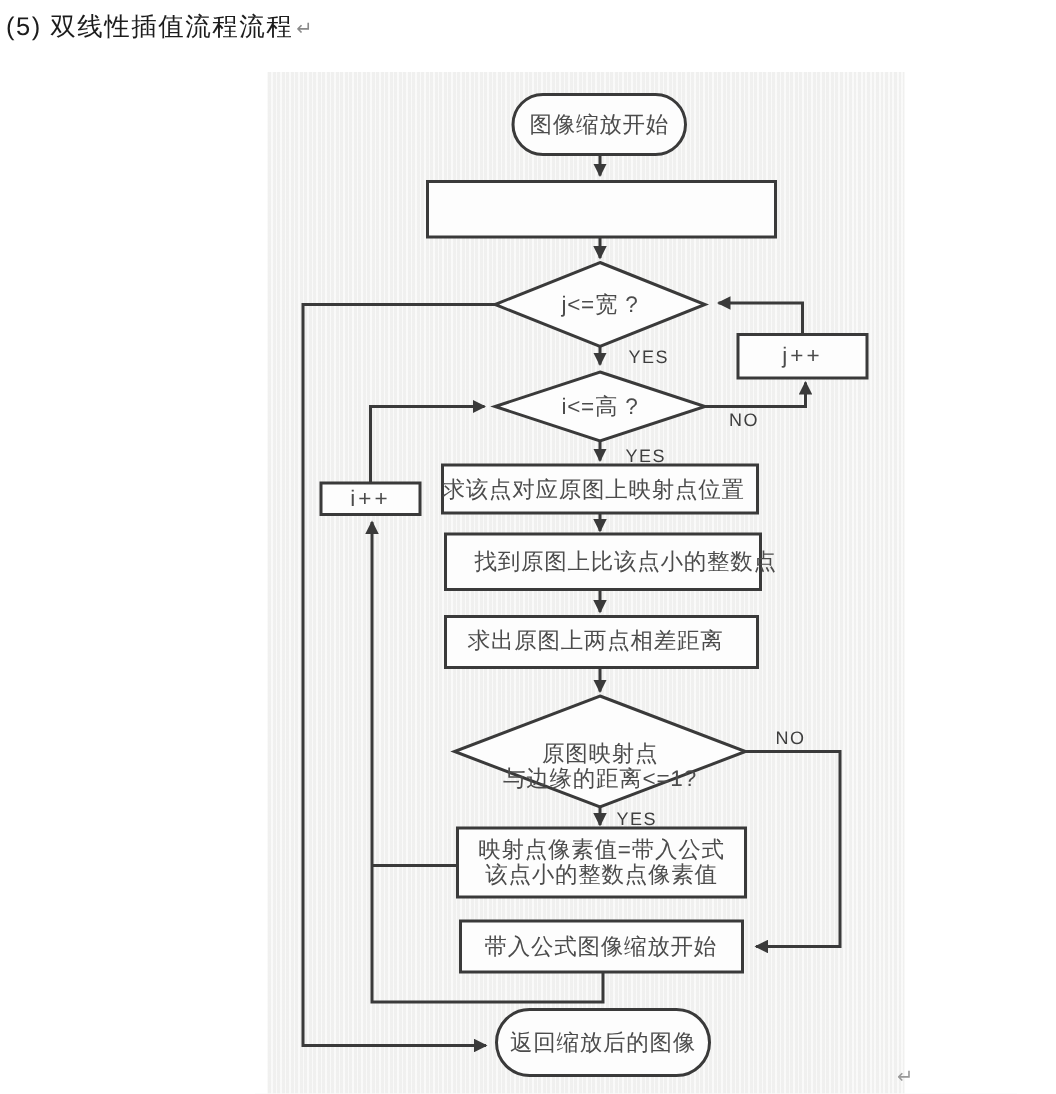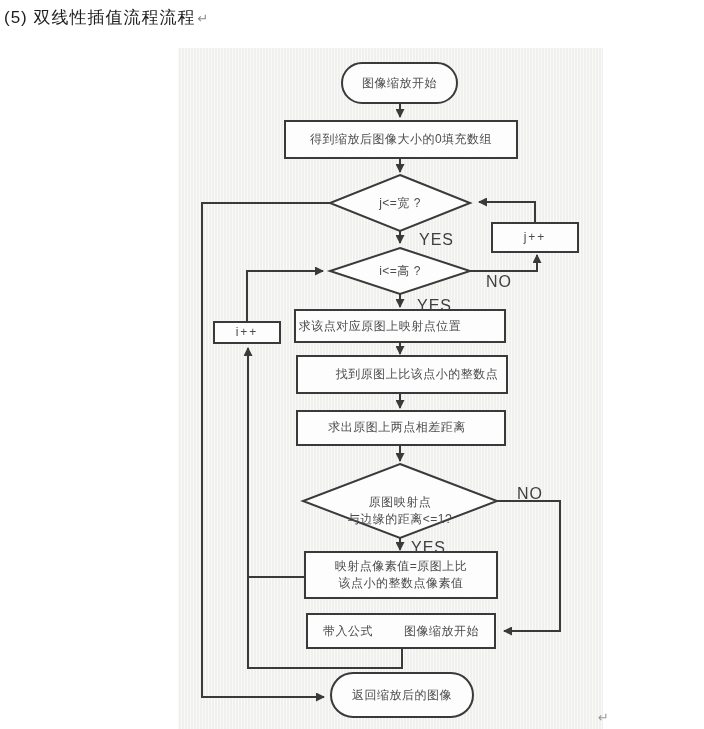--- a/index.html
+++ b/index.html
@@ -21,36 +21,36 @@
     position: absolute; left: 178px; top: 48px;
     width: 425px; height: 681px;
     background:
       repeating-linear-gradient(90deg, rgba(255,255,255,0.55) 0 1px, rgba(0,0,0,0.012) 1px 3px),
       #f3f3f2;
   }
   .panel svg { position: absolute; left: 0; top: 0; }
   .lbl {
     position: absolute;
     color: #4c4c4c;
-    font-size: 12px;
+    font-size: 15px;
     line-height: 17px;
     text-align: center;
     letter-spacing: 0.5px;
     white-space: nowrap;
   }
   .edge-lbl {
     position: absolute;
     color: #3f3f3f;
-    font-size: 16px;
+    font-size: 12px;
     letter-spacing: 1px;
     white-space: nowrap;
   }
   .two-line { white-space: normal; }
   .formula-row {
-    display: flex; justify-content: space-between;
+    display: flex; 
     padding: 0 16px;
   }
   .trailing-mark {
     position: absolute; left: 598px; top: 710px;
     color: #999; font-size: 13px;
   }
 </style>
 </head>
 <body>
 
@@ -95,34 +95,33 @@
       <rect x="119" y="308" width="210" height="37"></rect>
       <rect x="119" y="363" width="208" height="34"></rect>
       <polygon points="222,416 319,453 222,490 125,453"></polygon>
       <rect x="127" y="504" width="192" height="46"></rect>
       <rect x="129" y="566" width="188" height="34"></rect>
       <rect x="153" y="625" width="142" height="44" rx="22" ry="22"></rect>
     </g>
   </svg>
 
   <div class="lbl" style="left:164px; top:27px; width:115px;">图像缩放开始</div>
-  <div class="lbl" style="left:107px; top:83px; width:232px;">得到缩放后图像大小的0填充数组</div>
   <div class="lbl" style="left:152px; top:147px; width:140px;">j&lt;=宽 ?</div>
   <div class="lbl" style="left:314px; top:181px; width:86px; letter-spacing:2px;">j++</div>
   <div class="lbl" style="left:152px; top:215px; width:140px;">i&lt;=高 ?</div>
   <div class="lbl" style="left:36px; top:276px; width:66px; letter-spacing:2px;">i++</div>
   <div class="lbl" style="left:117px; top:270px; width:170px;">求该点对应原图上映射点位置</div>
   <div class="lbl" style="left:119px; top:318px; width:240px;">找到原图上比该点小的整数点</div>
   <div class="lbl" style="left:119px; top:371px; width:200px;">求出原图上两点相差距离</div>
   <div class="lbl two-line" style="left:125px; top:446px; width:194px;">
     <div>原图映射点</div>
     <div>与边缘的距离&lt;=1?</div>
   </div>
   <div class="lbl two-line" style="left:127px; top:510px; width:192px;">
-    <div>映射点像素值=原图上比</div>
+    <div>映射点像素值=带入公式</div>
     <div>该点小的整数点像素值</div>
   </div>
   <div class="lbl formula-row" style="left:129px; top:575px; width:188px;">
     <span>带入公式</span>
     <span>图像缩放开始</span>
   </div>
   <div class="lbl" style="left:153px; top:639px; width:142px;">返回缩放后的图像</div>
 
   <div class="edge-lbl" style="left:241px; top:183px;">YES</div>
   <div class="edge-lbl" style="left:239px; top:249px;">YES</div>

